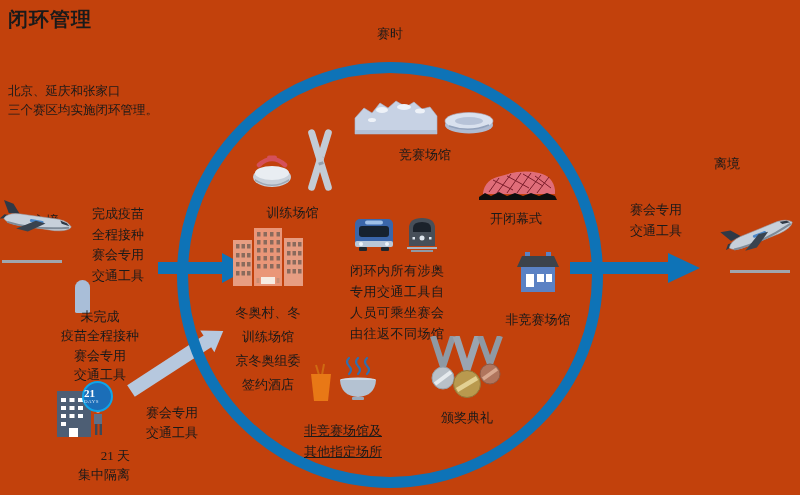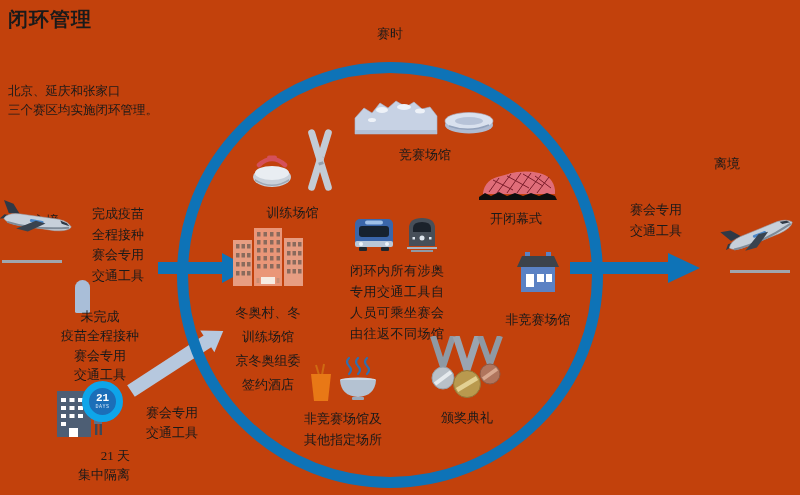--- a/index.html
+++ b/index.html
@@ -17,22 +17,22 @@
   
   .diag{left:131px;top:384px;width:92px;height:14px;background:#b6c8de;
         transform:rotate(-33deg);transform-origin:0 50%;z-index:0;}
   .diag:after{content:"";position:absolute;right:-18px;top:-6px;width:0;height:0;
         border-top:13px solid transparent;border-bottom:13px solid transparent;
         border-left:19px solid #b6c8de;}
   .bollard{left:75px;top:280px;width:15px;height:33px;background:#a9bed8;
         border-radius:8px 8px 2px 2px;}
   .gray-line{height:3px;background:#a0a6ad;}
   .badge{left:82px;top:381px;width:27px;height:27px;border-radius:50%;background:#1b6eb8;
-        border:7px solid #0ea5e9;z-index:3;text-align:center;color:#fff;
-        font-family:Liberation Mono, monospace;}
+        border:2px solid #0ea5e9;z-index:3;text-align:left;color:#fff;
+        font-family:Liberation Serif, serif;}
   .badge .n{font-size:11px;font-weight:bold;line-height:12px;margin-top:4px;}
   .badge .u{font-size:5px;line-height:6px;color:#cfe3f5;letter-spacing:.5px;}
   .lines div{white-space:nowrap;}
   .z2{z-index:2;}
 </style>
 </head>
 <body>
 
 <div class="stage">
 
@@ -235,21 +235,21 @@
     <polygon points="4,12 24,12 21,39 7,39" fill="#e87816"></polygon>
   </svg>
   <svg class="abs z2" style="left:338px;top:354px;" width="40" height="48" viewBox="0 0 40 48">
     <path d="M11,20 q4,-4 0,-8 t0,-8" stroke="#2f6fae" stroke-width="2.2" fill="none" stroke-linecap="round"></path>
     <path d="M20,20 q4,-4 0,-8 t0,-8" stroke="#2f6fae" stroke-width="2.2" fill="none" stroke-linecap="round"></path>
     <path d="M29,20 q4,-4 0,-8 t0,-8" stroke="#2f6fae" stroke-width="2.2" fill="none" stroke-linecap="round"></path>
     <ellipse cx="20" cy="26" rx="18" ry="2.5" fill="#cfd9e4"></ellipse>
     <path d="M2,26 Q3,42 20,43 Q37,42 38,26 Z" fill="#b4c2d2"></path>
     <rect x="14" y="43" width="12" height="3" rx="1" fill="#9aa9ba"></rect>
   </svg>
-  <div class="abs txt lines center z2" style="left:290px;top:408px;width:106px;line-height:21px;">
+  <div class="abs txt lines center z2" style="left:290px;top:420px;width:106px;line-height:21px;text-decoration:underline;">
     <div>非竞赛场馆及</div>
     <div>其他指定场所</div>
   </div>
 
   <svg class="abs z2" style="left:427px;top:336px;" width="76" height="64" viewBox="0 0 76 64">
     <polyline points="6,0 16,31 26,0" stroke="#8e99a4" stroke-width="6" fill="none"></polyline>
     <polyline points="29,0 40,34 51,0" stroke="#9aa5b1" stroke-width="7" fill="none"></polyline>
     <polyline points="53,0 63,28 73,0" stroke="#8e99a4" stroke-width="6" fill="none"></polyline>
     <circle cx="16" cy="42" r="11" fill="#b9c0c8" stroke="#98a1aa" stroke-width="1"></circle>
     <line x1="8" y1="48" x2="24" y2="36" stroke="#e6eaee" stroke-width="4"></line>

